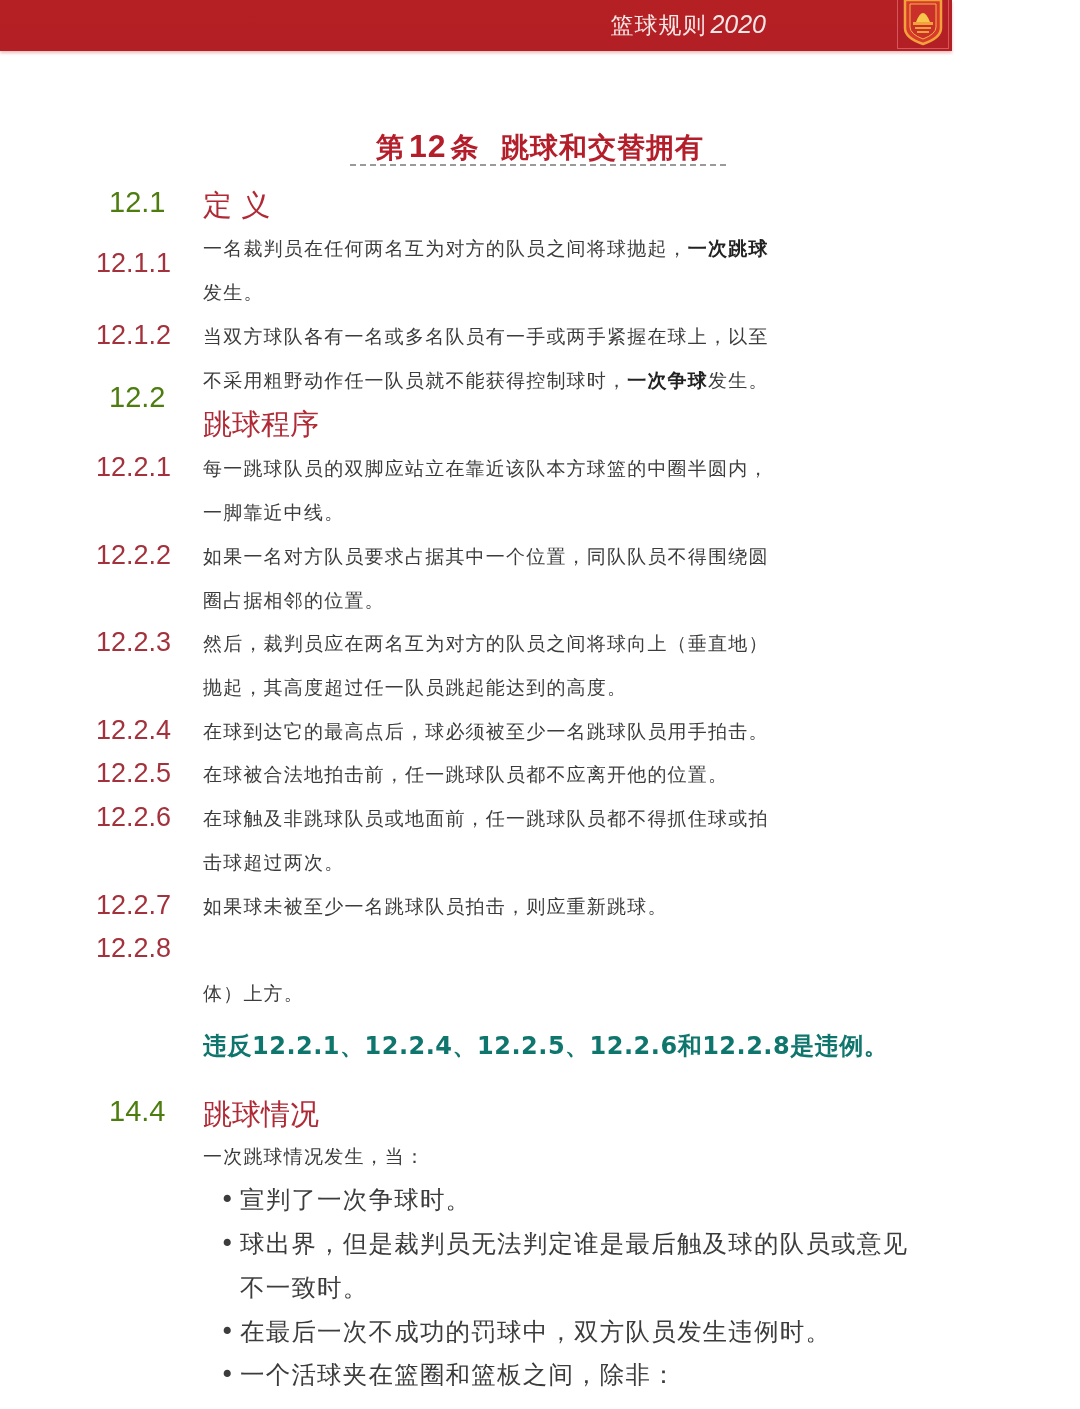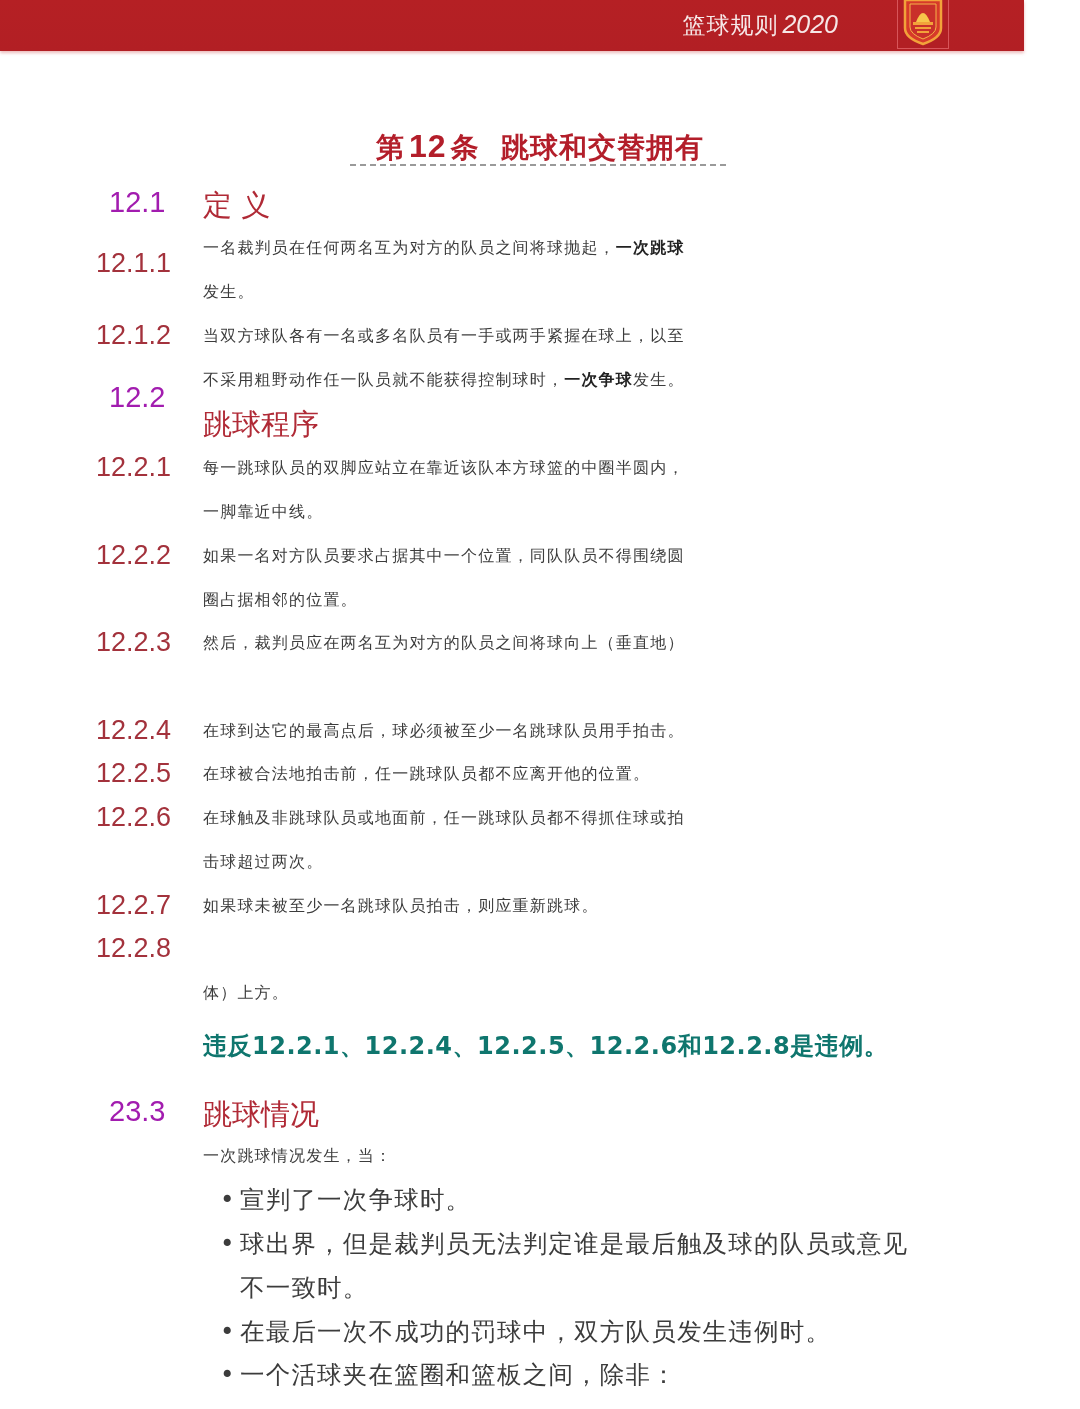--- a/index.html
+++ b/index.html
@@ -3,21 +3,21 @@
 <meta charset="utf-8">
 <style>
   html, body { margin:0; padding:0; }
   body {
     width:1080px; height:1409px; overflow:hidden;
     background:#ffffff;
     font-family:"DejaVu Sans", "Liberation Sans", sans-serif;
     position:relative;
   }
   .banner {
-    position:absolute; left:0; top:0; width:1024px; height:51px;
+    position:absolute; left:0; top:0; width:952px; height:51px;
     background:linear-gradient(#b52024,#b21f24);
     box-shadow:0 2px 3px rgba(200,60,60,0.35);
   }
   .banner-title {
     position:absolute; right:186px; top:10px;
     color:#f6e7e7; font-size:23px; letter-spacing:1px;
     white-space:nowrap;
   }
   .banner-title .yr { font-family:"Liberation Sans", sans-serif; font-style:italic; font-size:25px; margin-left:4px; letter-spacing:0; }
   .emblem {
@@ -30,31 +30,31 @@
   .chapter {
     position:absolute; left:0; top:128px; width:1080px; text-align:center;
     color:#b31e2a; font-size:28px; font-weight:bold; letter-spacing:1px;
   }
   .chapter .num { font-family:"Liberation Sans", sans-serif; font-size:32px; margin:0 4px; }
   .chapter-rule {
     position:absolute; left:350px; top:164px; width:376px; height:0;
     border-top:2px dashed #9a9a9a;
   }
   .num-h {
-    position:absolute; left:109px; color:#a21caf;
+    position:absolute; left:109px; color:#4d7c0f;
     font-family:"Liberation Sans", sans-serif; font-size:29px;
   }
   .num-s {
     position:absolute; left:96px; color:#a3323c;
     font-family:"Liberation Sans", sans-serif; font-size:27px;
   }
   .head-t { position:absolute; left:203px; color:#b02a36; font-size:29px; }
   .txt {
     position:absolute; left:203px; width:770px;
-    color:#3c3c3c; font-size:16px; line-height:44px; letter-spacing:1.2px;
+    color:#3c3c3c; font-size:19px; line-height:44px; letter-spacing:1.2px;
   }
   .txt b { color:#222; font-weight:bold; }
   .violation {
     position:absolute; left:203px; top:1030px; color:#0f766e;
     font-size:24px; font-weight:bold; letter-spacing:0.5px;
   }
   .bullet {
     position:absolute; left:218px; width:760px;
     color:#3c3c3c; font-size:24.5px; line-height:44px; letter-spacing:1.2px;
     padding-left:22px;
@@ -111,20 +111,21 @@
 
 <div class="num-s" style="top:540px">12.2.2</div>
 <div class="txt" style="top:534px">
   <span>如果一名对方队员要求占据其中一个位置，同队队员不得围绕圆</span><br>
   <span>圈占据相邻的位置。</span>
 </div>
 
 <div class="num-s" style="top:627px">12.2.3</div>
 <div class="txt" style="top:621px">
   <span>然后，裁判员应在两名互为对方的队员之间将球向上（垂直地）</span><br>
+  <span>抛起，其高度超过任一队员跳起能达到的高度。</span>
 </div>
 
 <div class="num-s" style="top:715px">12.2.4</div>
 <div class="txt" style="top:709px">
   <span>在球到达它的最高点后，球必须被至少一名跳球队员用手拍击。</span>
 </div>
 
 <div class="num-s" style="top:758px">12.2.5</div>
 <div class="txt" style="top:752px">
   <span>在球被合法地拍击前，任一跳球队员都不应离开他的位置。</span>
@@ -142,21 +143,21 @@
 </div>
 
 <div class="num-s" style="top:933px">12.2.8</div>
 <div class="txt" style="top:927px">
   <br>
   <span>体）上方。</span>
 </div>
 
 <div class="violation">违反12.2.1、12.2.4、12.2.5、12.2.6和12.2.8是违例。</div>
 
-<div class="num-h" style="top:1095px">23.3</div>
+<div class="num-h" style="top:1095px">14.4</div>
 <div class="head-t" style="top:1095px">跳球情况</div>
 
 <div class="txt" style="top:1134px">一次跳球情况发生，当：</div>
 
 <div class="bullet" style="top:1178px">
   <span class="dot">•</span>
   <span>宣判了一次争球时。</span>
 </div>
 <div class="bullet" style="top:1222px">
   <span class="dot">•</span>

